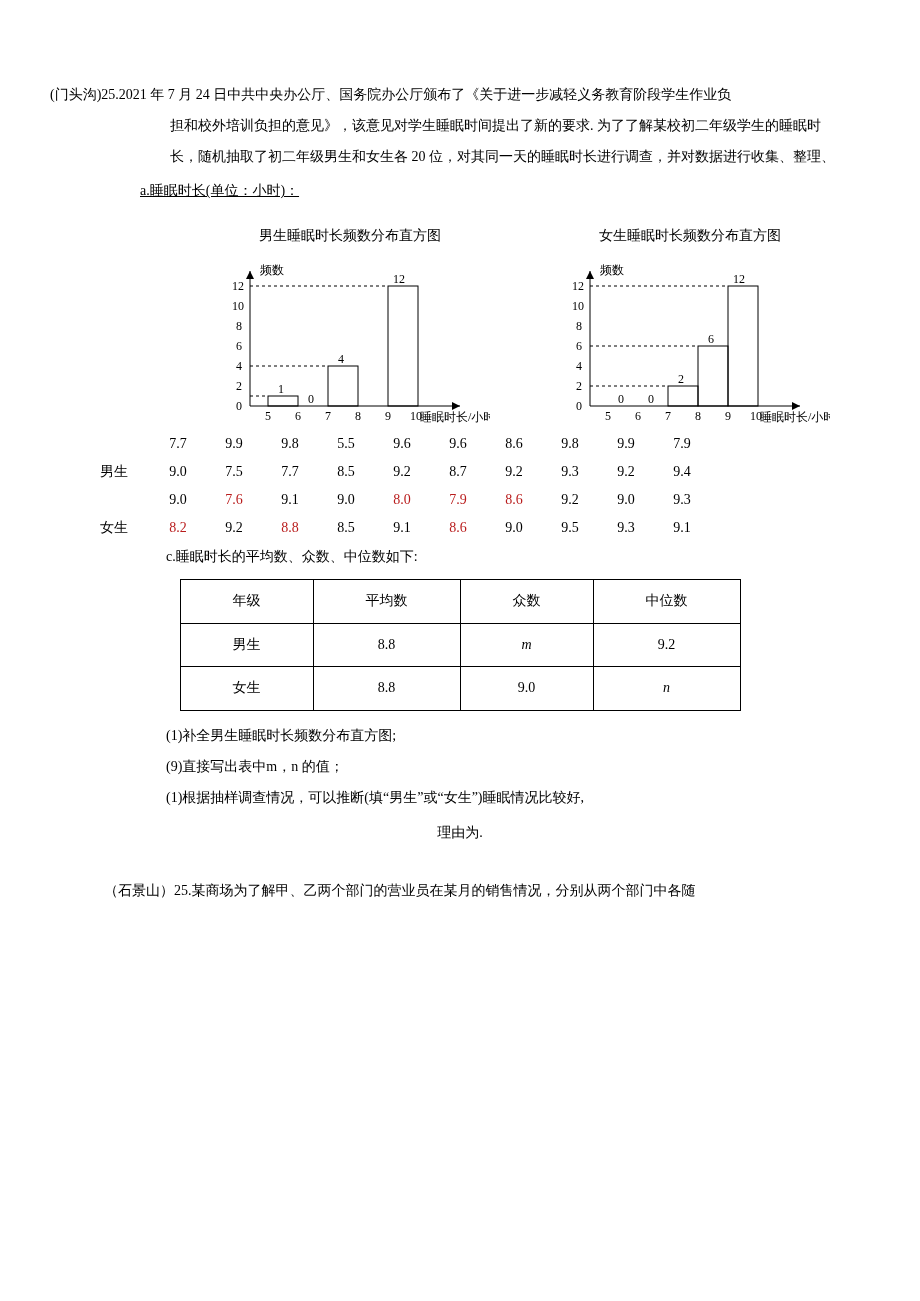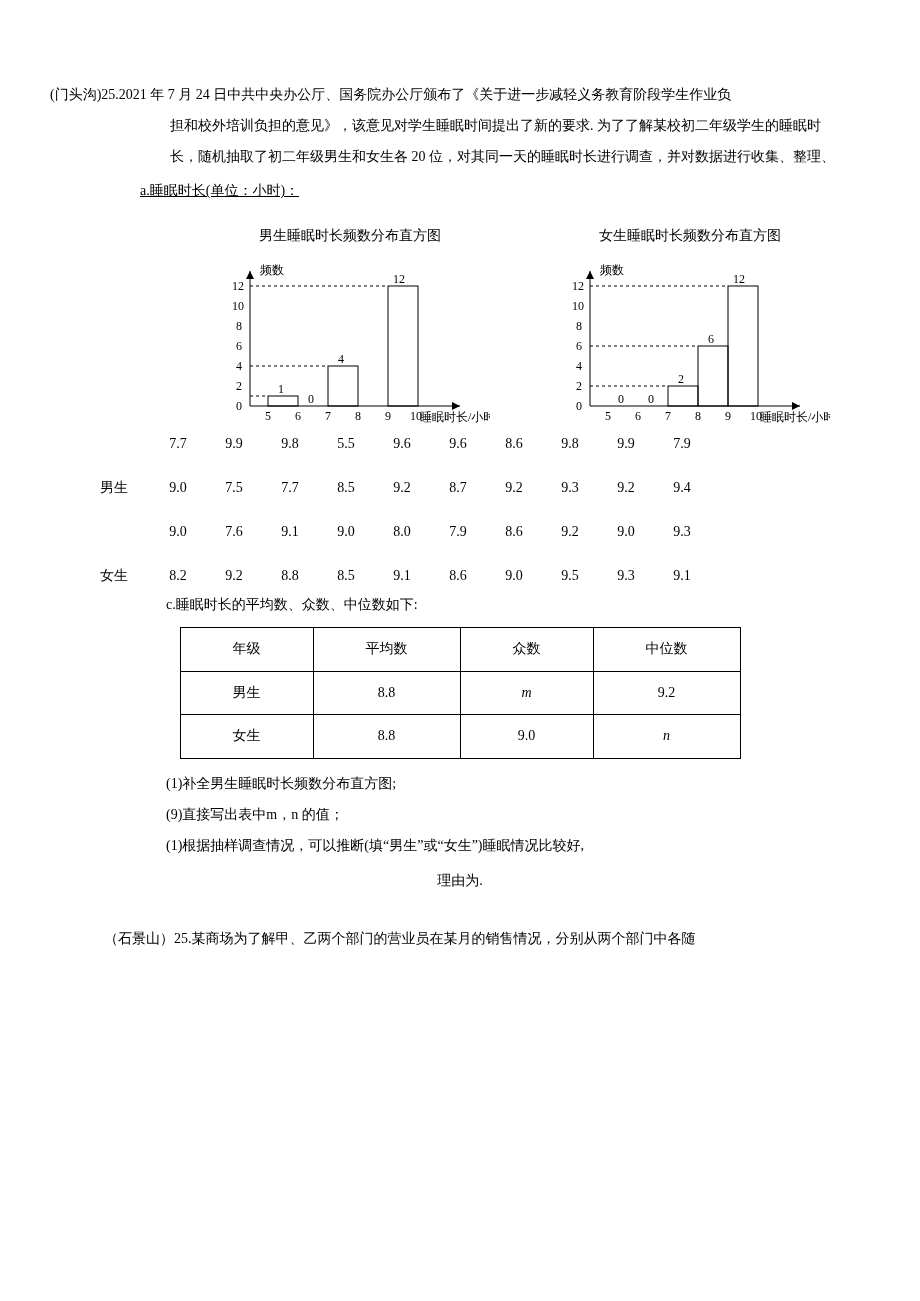--- a/index.html
+++ b/index.html
@@ -24,27 +24,27 @@
     justify-content: space-between;
     margin: 14px 0 4px 160px;
     width: 620px;
   }
   .chart-block { display:flex; flex-direction:column; align-items:center; }
   .chart-title { font-size:14px; text-align:center; margin-bottom:4px; }
 
   .data-grid {
     display: grid;
     grid-template-columns: 50px repeat(10, 56px);
-    row-gap: 16px;
+    row-gap: 0;
     margin-left: 50px;
     line-height: 2.0;
   }
   .dg-label { font-size:14px; }
   .dg-cell { text-align:center; font-size:14px; }
-  .blue { color: #000000; }
+  .blue { color: #b91c1c; }
 
   .note-b { padding-left: 90px; margin-top: -2px; }
   .note-c { padding-left: 116px; }
 
   .stats-table {
     border-collapse: collapse;
     margin: 6px auto 10px auto;
   }
   .stats-table td {
     border: 1px solid #000;

